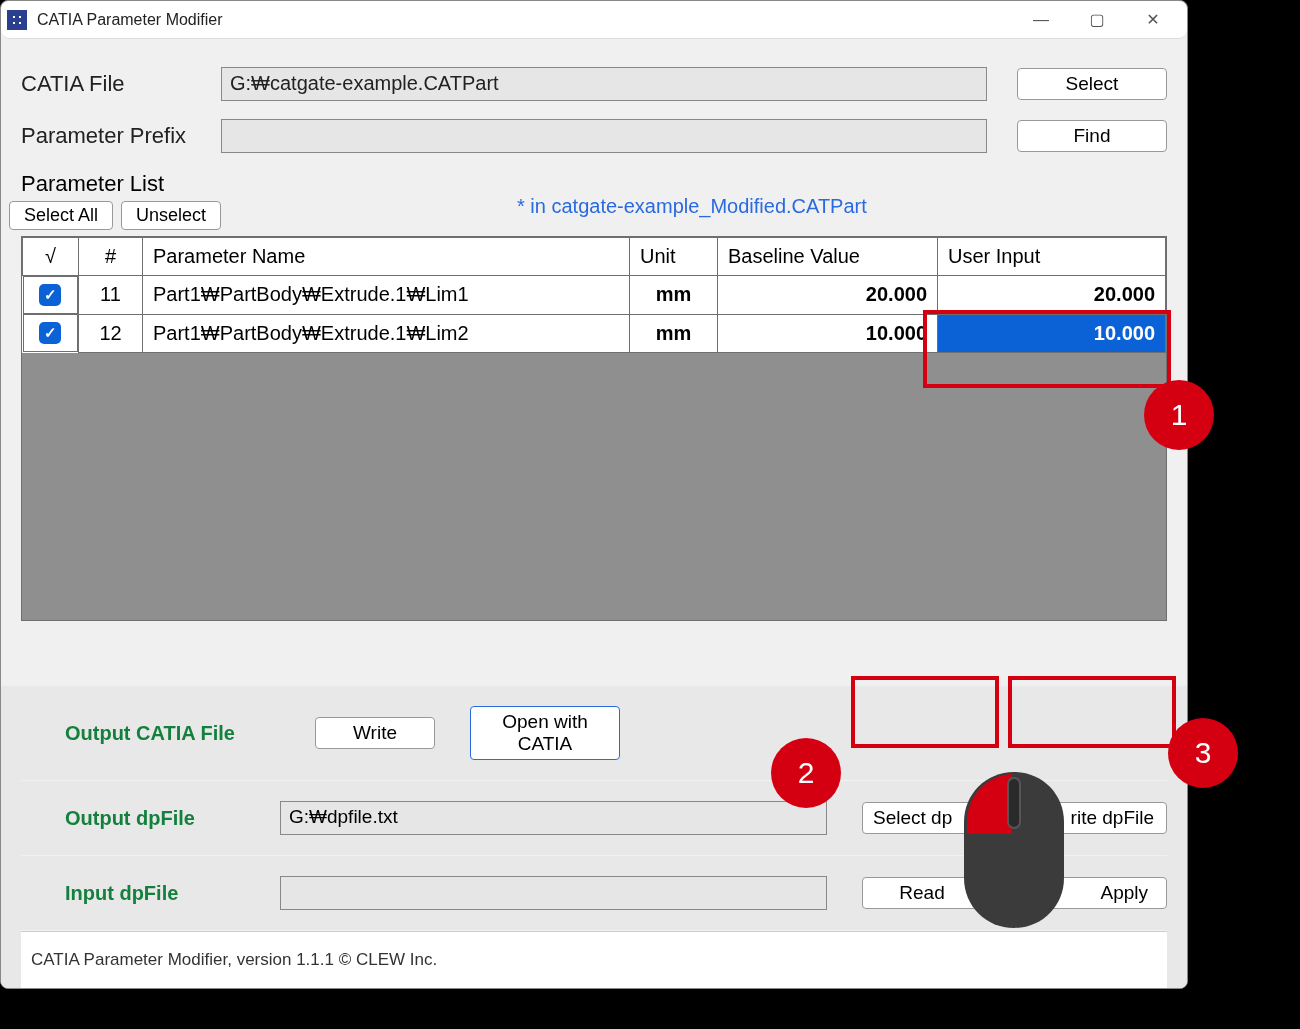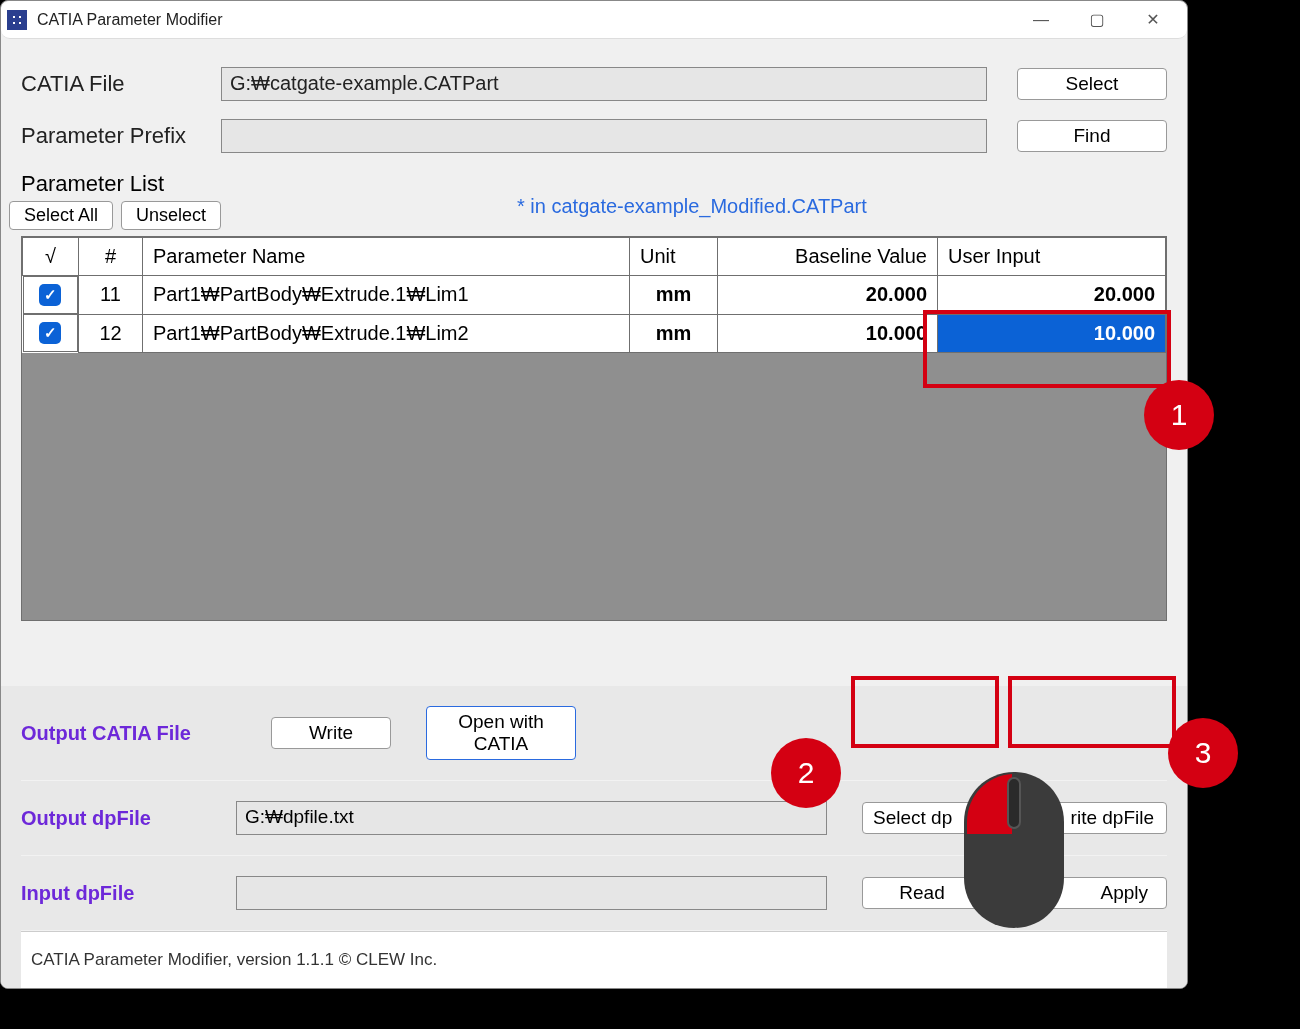--- a/index.html
+++ b/index.html
@@ -147,21 +147,21 @@
   background:#e8e8e8;
   padding: 0 20px;
 }
 .lower .lrow {
   display:flex;align-items:center;
   padding: 20px 0;
   border-bottom:1px solid #f2f2f2;
 }
 .lower .lrow:last-of-type { border-bottom:none; padding-bottom:26px;}
 .lower .lrow .llabel {
-  width:215px; font-size:20px; font-weight:600; color:#6d28d9;
+  width:215px; font-size:20px; font-weight:600; color:#15803d;margin-left:44px;
 }
 .lower .lrow .lfield {
   flex:1;
   height:34px;
   background:#e6e6e6;
   border:1px solid #888;
   padding:4px 8px;
   font-size:19px;
 }
 .lower .laction { width:150px; margin-left:20px; display:flex;justify-content:center;}
@@ -232,21 +232,21 @@
             <col style="width:88px">
             <col style="width:220px">
             <col style="width:228px">
         </colgroup>
         <thead>
           <tr>
             <th style="text-align:center">√</th>
             <th style="text-align:center">#</th>
             <th>Parameter Name</th>
             <th style="text-align:left">Unit</th>
-            <th style="text-align:right">Baseline Value</th>
+            <th style="text-align:left">Baseline Value</th>
             <th style="text-align:left">User Input</th>
           </tr>
         </thead>
         <tbody id="tb">
             <tr>
               <td class="chk">
                 <div class="chk-box">✓</div>
               </td>
               <td class="idx">11</td>
               <td>Part1₩PartBody₩Extrude.1₩Lim1</td>

